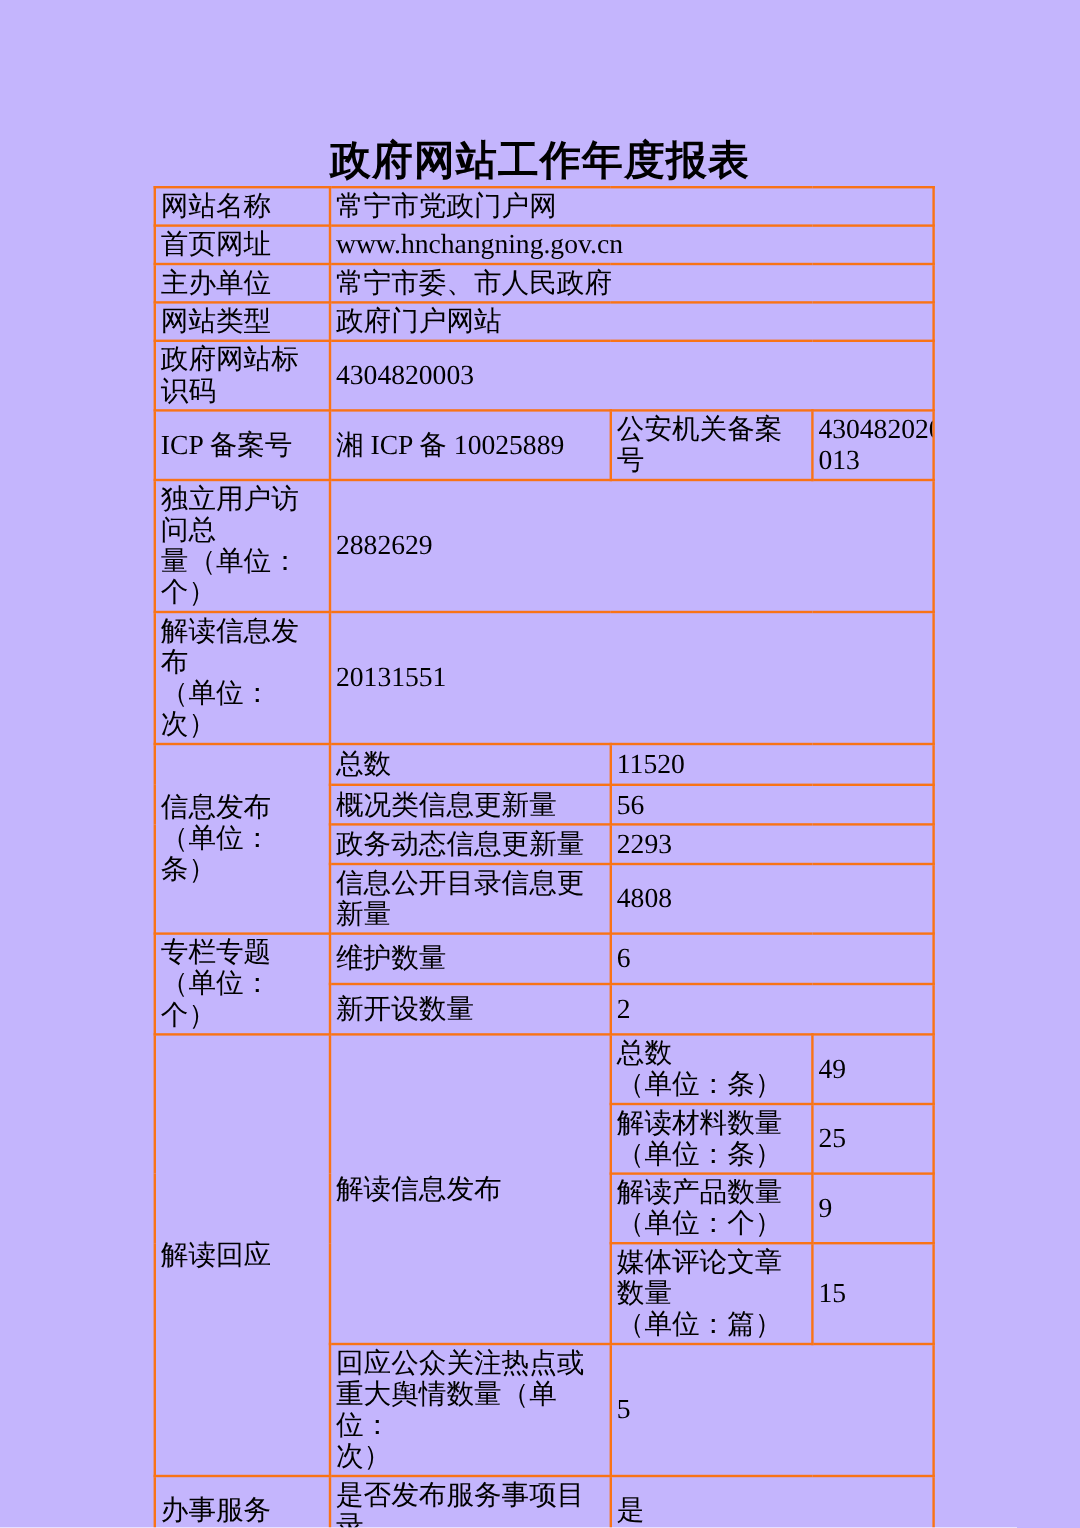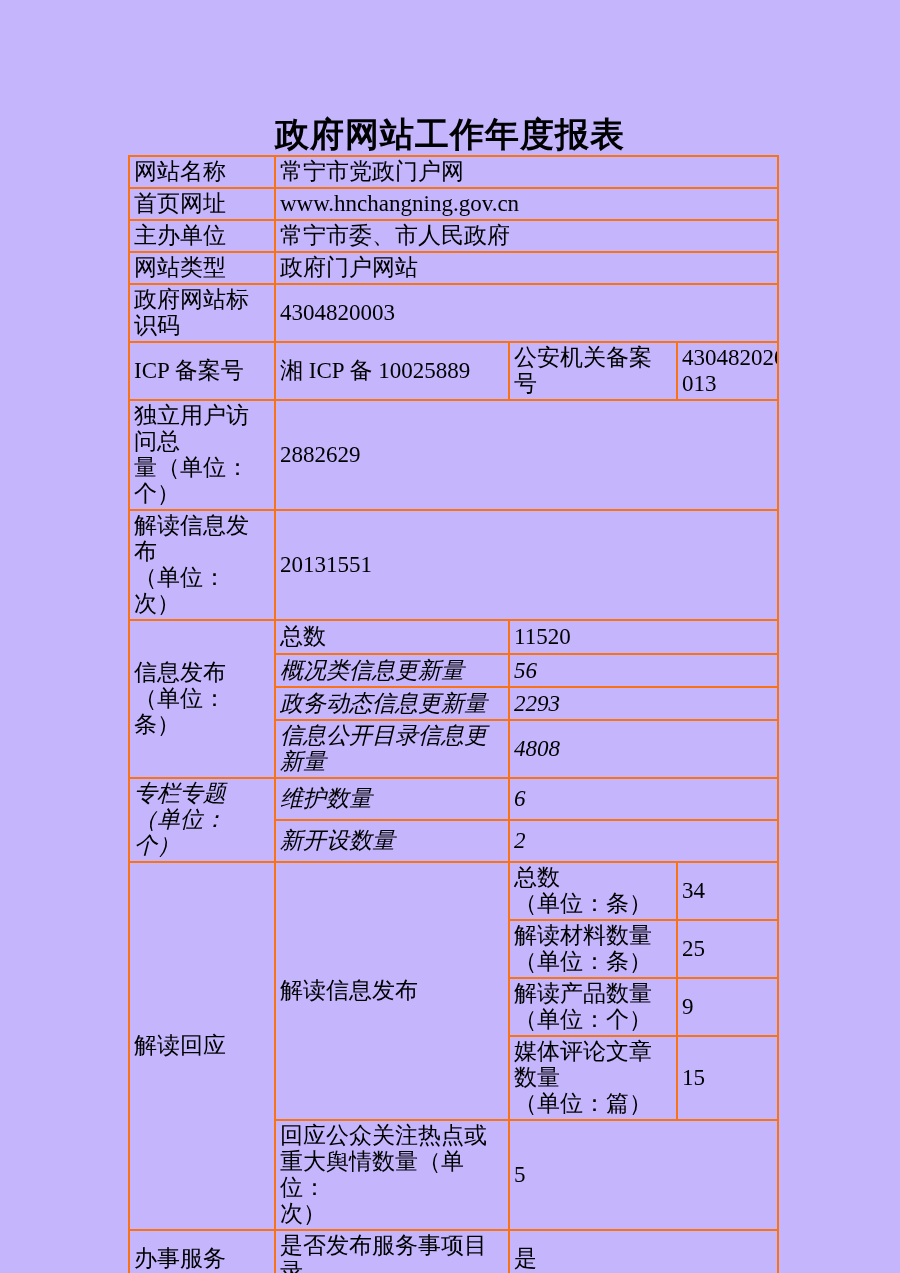--- a/index.html
+++ b/index.html
@@ -49,21 +49,21 @@
     overflow: hidden;
   }
   col.c1 { width: 146px; }
   col.c2 { width: 234px; }
   col.c3 { width: 168px; }
   col.c4 { width: 101px; }
   tr.h31 { height: 31px; }
   tr.h54 { height: 54px; }
   tr.h57 { height: 57px; }
   tr.h34 { height: 34px; }
-  tr.h33 { height: 33px; font-style: italic; }
+  tr.h33 { height: 33px; }
   tr.h52 { height: 52px; }
   tr.h78 { height: 78px; margin-top: 29px; }
   tr.h48 { height: 48px; padding-left: 20px; }
   td.cell-bottom { vertical-align: bottom; padding-bottom: 3px; }
   td.cell-top { vertical-align: top; padding-top: 5px; }
   .pageno {
     margin-top: 32px;
     text-align: center;
     font-size: 18px;
     line-height: 22px;
@@ -150,21 +150,21 @@
       <tr class="h33">
         <td>新开设数量</td>
         <td colspan="2">2</td>
       </tr>
 
       <tr class="h52">
         <td rowspan="5">解读回应</td>
         <td rowspan="4">解读信息发布</td>
         <td>总数
 （单位：条）</td>
-        <td>34</td>
+        <td>49</td>
       </tr>
       <tr class="h52">
         <td>解读材料数量
 （单位：条）</td>
         <td>25</td>
       </tr>
       <tr class="h52">
         <td>解读产品数量
 （单位：个）</td>
         <td>9</td>

